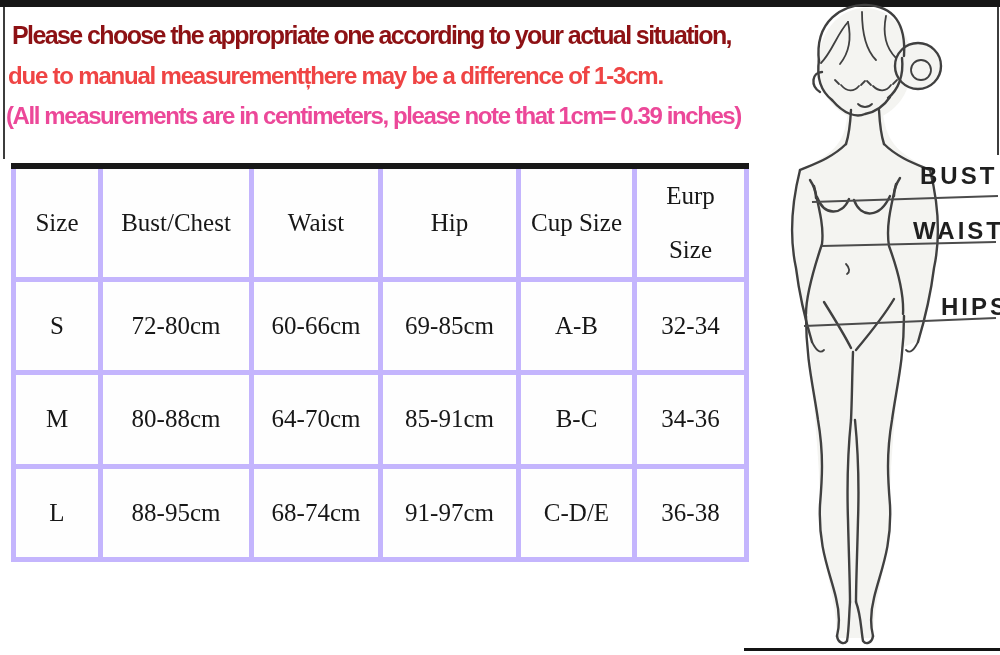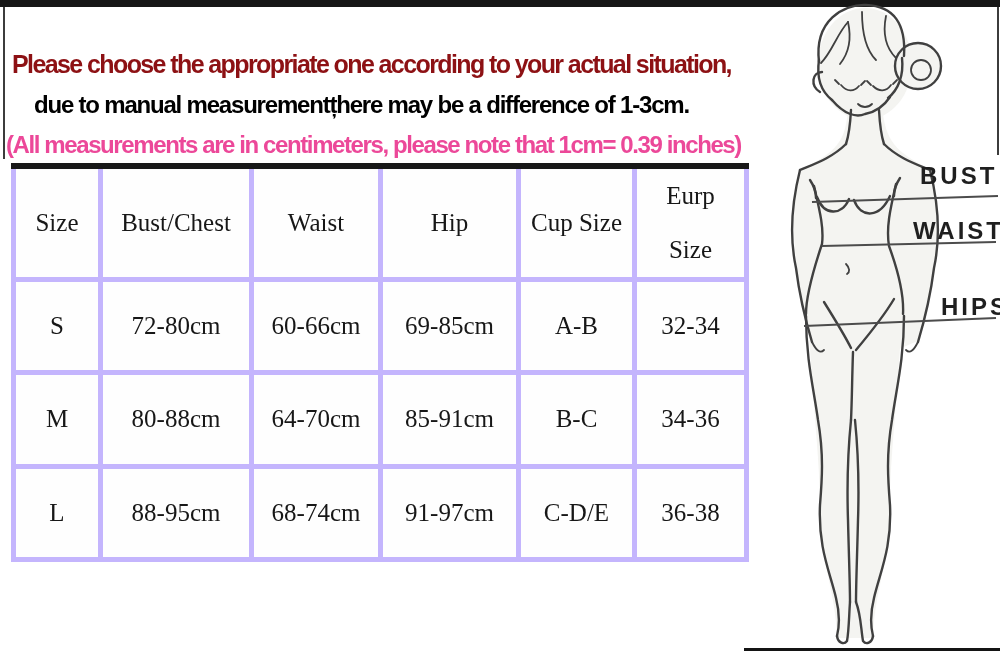--- a/index.html
+++ b/index.html
@@ -7,23 +7,23 @@
     width:1000px;height:655px;position:relative;overflow:hidden;
     background:#ffffff;font-family:"Liberation Sans",sans-serif;
   }
   
   .topbar{position:absolute;left:0;top:0;width:1000px;height:7px;background:#161616;}
   .left-edge{position:absolute;left:3px;top:7px;width:2px;height:152px;background:#3c3c3c;}
   .right-edge{position:absolute;left:997px;top:7px;width:2px;height:148px;background:#3c3c3c;}
   .bottom-right-line{position:absolute;left:744px;top:648px;width:256px;height:3px;background:#141414;}
 
   
-  .notice{position:absolute;white-space:nowrap;font-weight:bold;transform-origin:left top;margin-top:29px;}
+  .notice{position:absolute;white-space:nowrap;font-weight:bold;transform-origin:left top;}
   .notice-1{left:12px;top:21px;font-size:25px;letter-spacing:-1.6px;color:#8d1114;}
-  .notice-2{left:34px;top:62px;font-size:24px;letter-spacing:-1.2px;color:#000000;}
+  .notice-2{left:8px;top:62px;font-size:24px;letter-spacing:-1.2px;color:#ef4444;}
   .notice-3{left:6px;top:102px;font-size:24px;letter-spacing:-1.4px;color:#ec4899;}
 
   
   table.size-table{
     position:absolute;left:11px;top:163px;width:733px;
     border-collapse:collapse;table-layout:fixed;background:#fefefe;
     border-top:6px solid #181818;border-right:4px solid #181818;
     border-bottom:5px solid #181818;border-left:1px solid #a8a8a8;
     font-family:"Liberation Serif",serif;color:#171717;
   }

